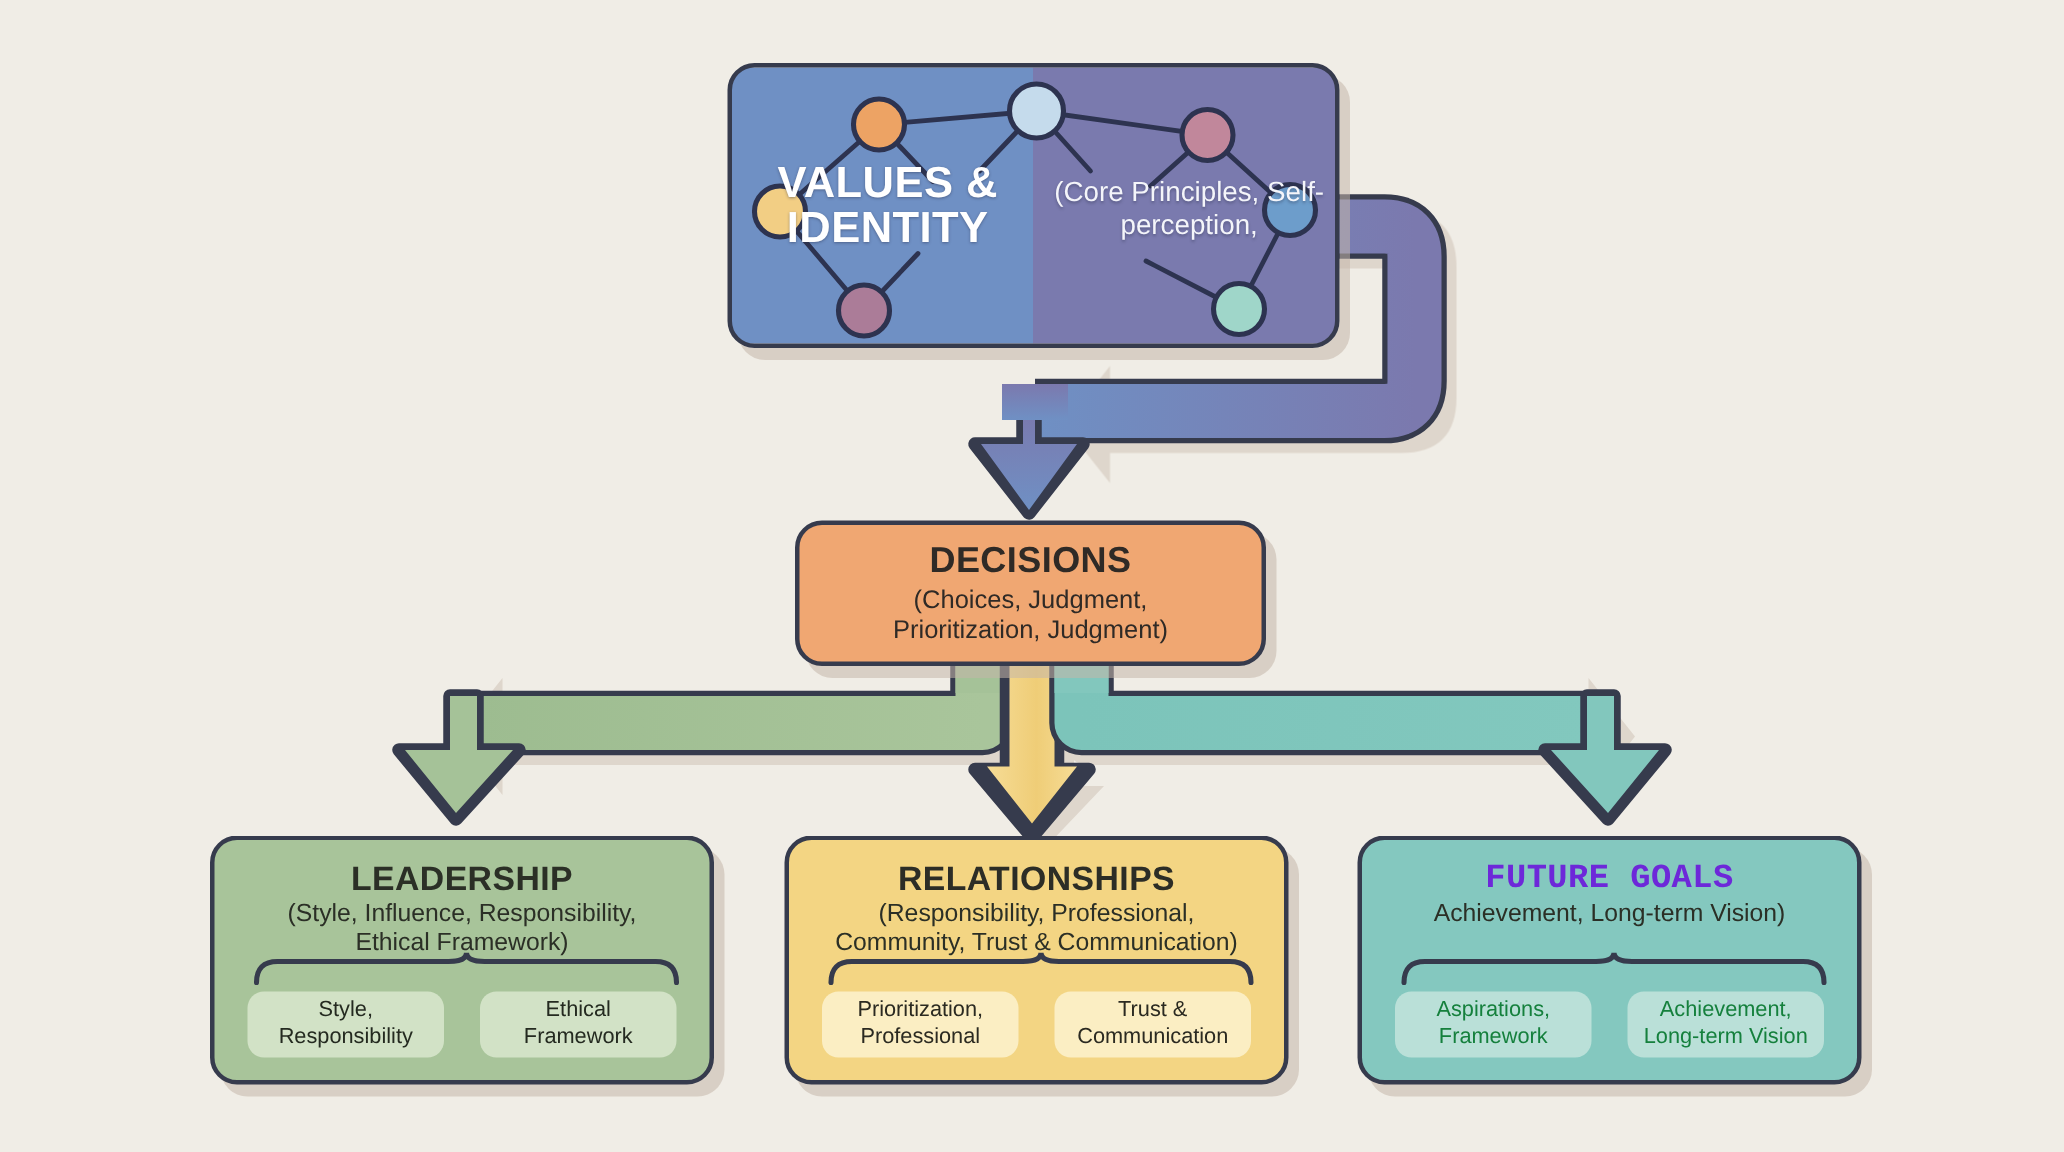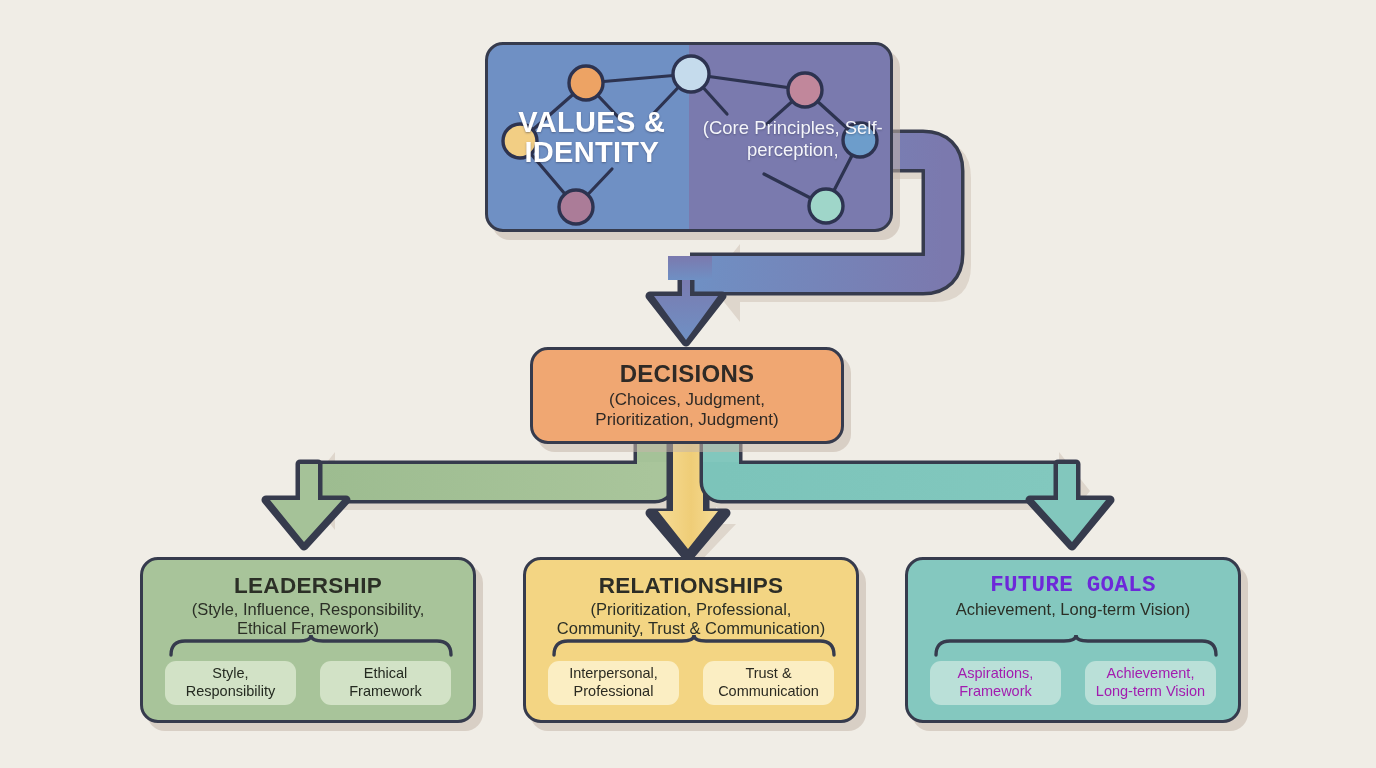--- a/index.html
+++ b/index.html
@@ -88,21 +88,21 @@
   .pill {
     width: 131px; min-height: 44px;
     border-radius: 11px;
     display: flex; align-items: center; justify-content: center;
     text-align: center;
     font-size: 14.5px; line-height: 1.22;
     padding: 4px 3px;
   }
   #leadership-box .pill { background: #d2e2c6; color: #242a20; }
   #relationships-box .pill { background: #fbeec3; color: #2b2a21; }
-  #future-box .pill { background: #bae0d8; color: #a21caf; }
+  #future-box .pill { background: #bae0d8; color: #15803d; }
   .brace-holder {
     position: absolute;
     left: 0; right: 0; bottom: 63px;
     height: 22px;
     pointer-events: none;
   }
 </style>
 </head>
 <body>
 
@@ -251,30 +251,30 @@
           <span>Ethical</span><br>
           <span>Framework</span>
         </span>
       </div>
     </div>
   </div>
 
   <div class="node leaf" id="relationships-box">
     <div class="node-title">RELATIONSHIPS</div>
     <div class="node-sub">
-      <div>(Prioritization, Professional,</div>
+      <div>(Responsibility, Professional,</div>
       <div>Community, Trust &amp; Communication)</div>
     </div>
     <svg class="brace-holder" viewBox="0 0 336 22" preserveAspectRatio="none">
       <path d="M 28 20 Q 28 6 42 6 L 156 6 Q 168 6 168 0 Q 168 6 180 6 L 294 6 Q 308 6 308 20" fill="none" stroke="#363b4d" stroke-width="3.4" stroke-linecap="round" vector-effect="non-scaling-stroke"></path>
     </svg>
     <div class="pill-row">
       <div class="pill">
         <span>
-          <span>Interpersonal,</span><br>
+          <span>Prioritization,</span><br>
           <span>Professional</span>
         </span>
       </div>
       <div class="pill">
         <span>
           <span>Trust &amp;</span><br>
           <span>Communication</span>
         </span>
       </div>
     </div>

